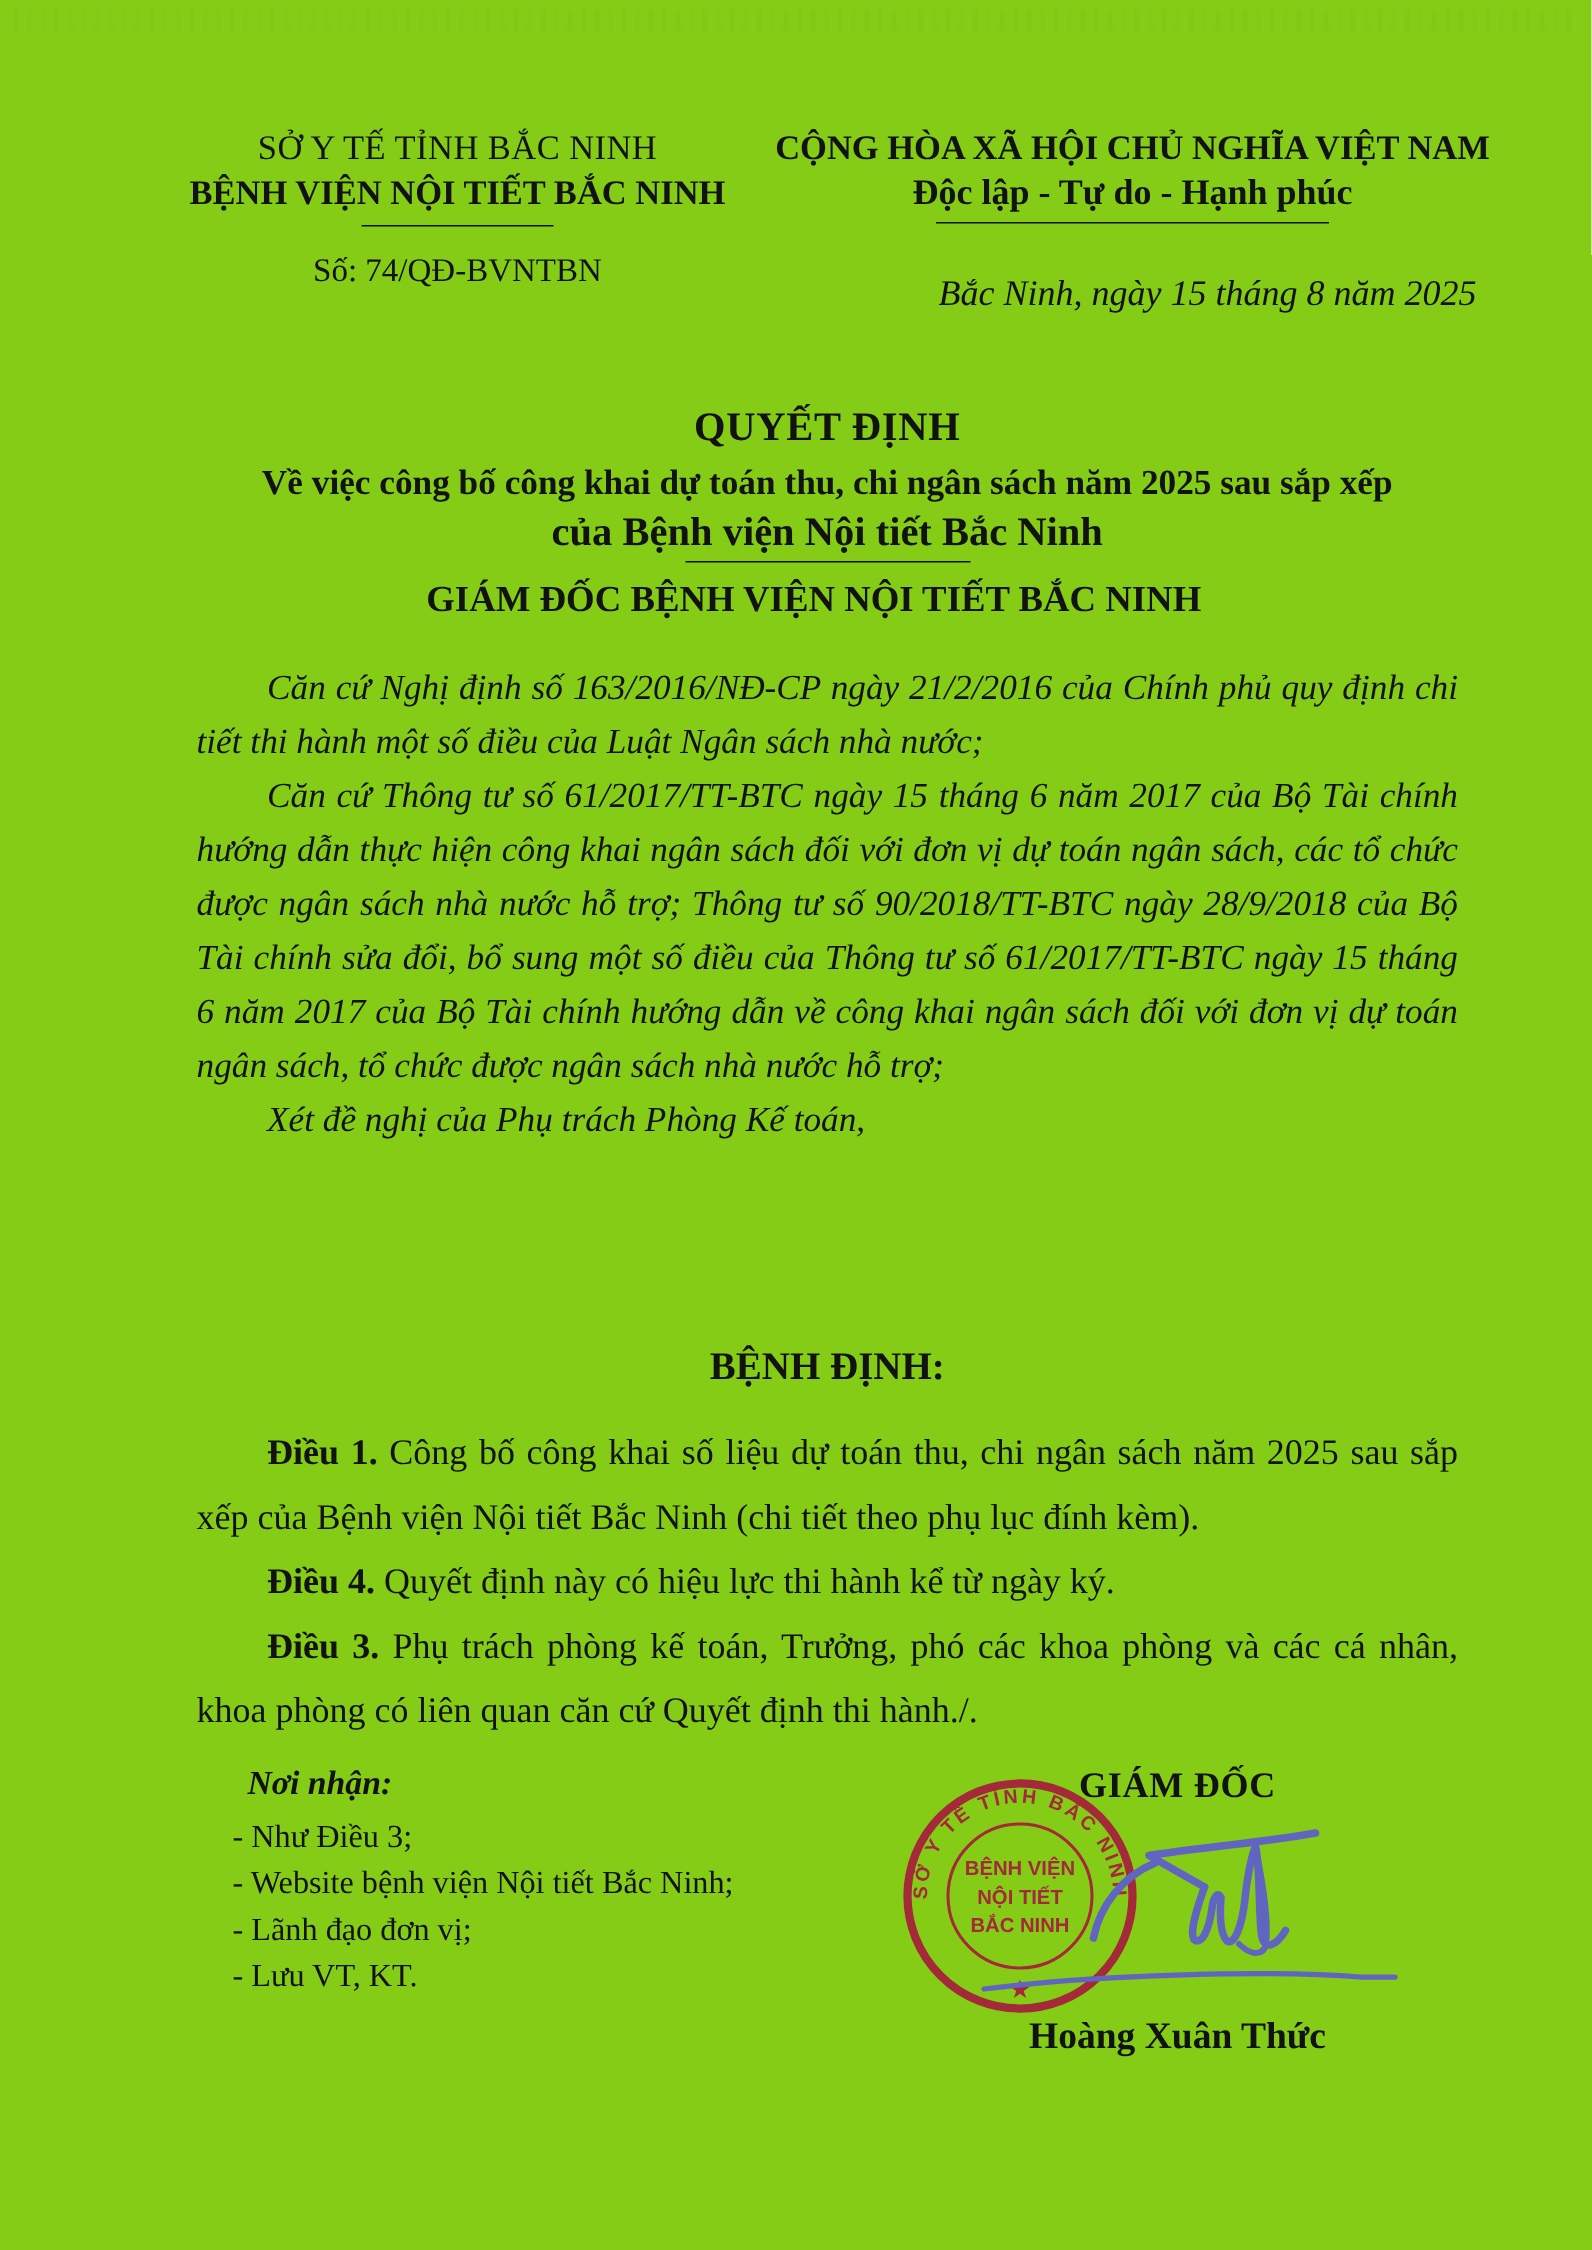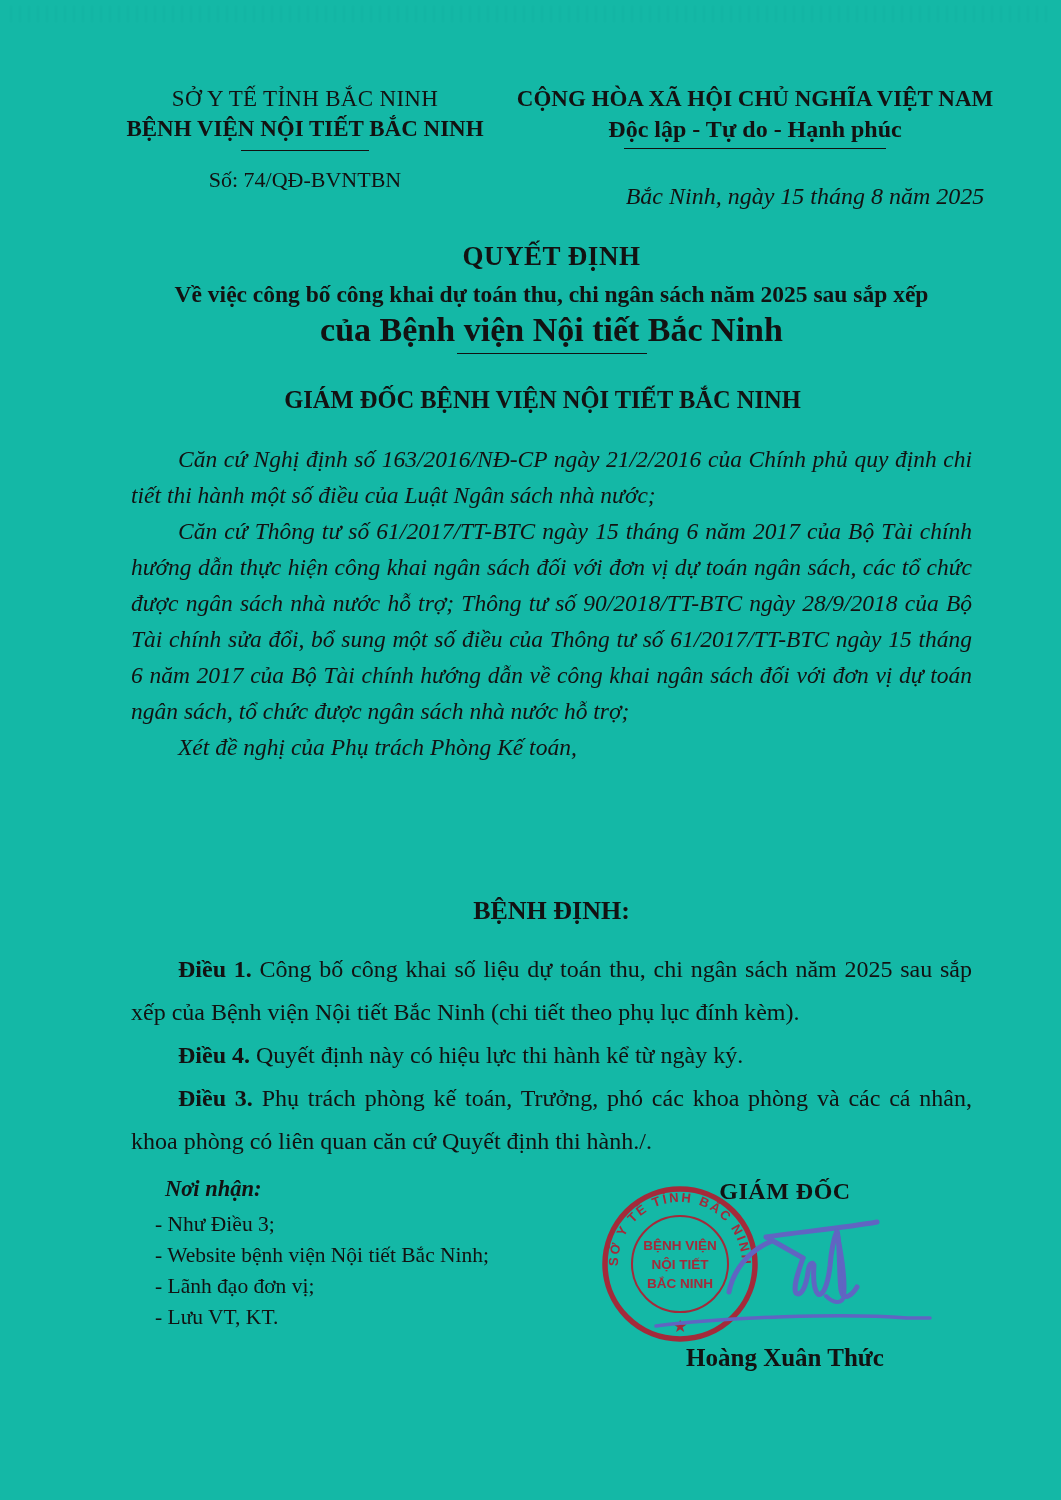--- a/index.html
+++ b/index.html
@@ -1,19 +1,19 @@
 <!DOCTYPE html>
 <html lang="vi"><head>
 <meta charset="utf-8">
 <style>
   html,body{margin:0;padding:0;background:#ffffff;}
   .page{
     position:relative;
     width:1061px;height:1500px;
-    background:#14b8a6;
+    background:#84cc16;
     font-family:"Liberation Serif","DejaVu Serif",serif;
     color:#121212;
     overflow:hidden;
   }
   .top-noise{
     position:absolute;top:6px;left:10px;right:10px;height:16px;
     background:repeating-linear-gradient(90deg,rgba(0,0,0,.06) 0 2px,transparent 2px 9px);
     filter:blur(1.2px);opacity:.35;
   }
   
@@ -23,23 +23,23 @@
   .hdr-left .rule{width:128px;border-top:1.6px solid #111;margin:8px auto 0;}
   .doc-number{font-size:22px;margin-top:16px;}
   .hdr-right{position:absolute;left:515px;top:86px;width:480px;text-align:center;}
   .hdr-right .l1{font-size:23px;font-weight:bold;white-space:nowrap;}
   .hdr-right .l2{font-size:24px;font-weight:bold;margin-top:4px;}
   .hdr-right .rule{width:262px;border-top:1.6px solid #111;margin:5px auto 0;}
   .date-line{position:absolute;left:600px;top:183px;width:410px;text-align:center;
              font-size:24px;font-style:italic;white-space:nowrap;}
   
   .title-wrap{position:absolute;left:131px;top:241px;width:841px;text-align:center;}
-  .title-main{font-size:27px;font-weight:bold;letter-spacing:.5px;}
+  .title-main{font-size:27px;font-weight:bold;letter-spacing:.5px;margin-top:28px;}
   .title-sub1{font-size:23.5px;font-weight:bold;margin-top:9px;white-space:nowrap;}
-  .title-sub2{font-size:34px;font-weight:bold;margin-top:3px;}
+  .title-sub2{font-size:27px;font-weight:bold;margin-top:3px;}
   .title-rule{width:190px;border-top:1.8px solid #111;margin:4px auto 0;}
   .issuer{position:absolute;left:122px;top:386px;width:841px;text-align:center;
           font-size:24.5px;font-weight:bold;white-space:nowrap;}
   
   .recitals{position:absolute;left:131px;top:441px;width:841px;
             font-size:23.5px;font-style:italic;line-height:36px;text-align:justify;}
   .recitals p{margin:0;text-indent:47px;}
   .decides{position:absolute;left:131px;top:896px;width:841px;text-align:center;
            font-size:26px;font-weight:bold;}
   .articles{position:absolute;left:131px;top:948px;width:841px;

